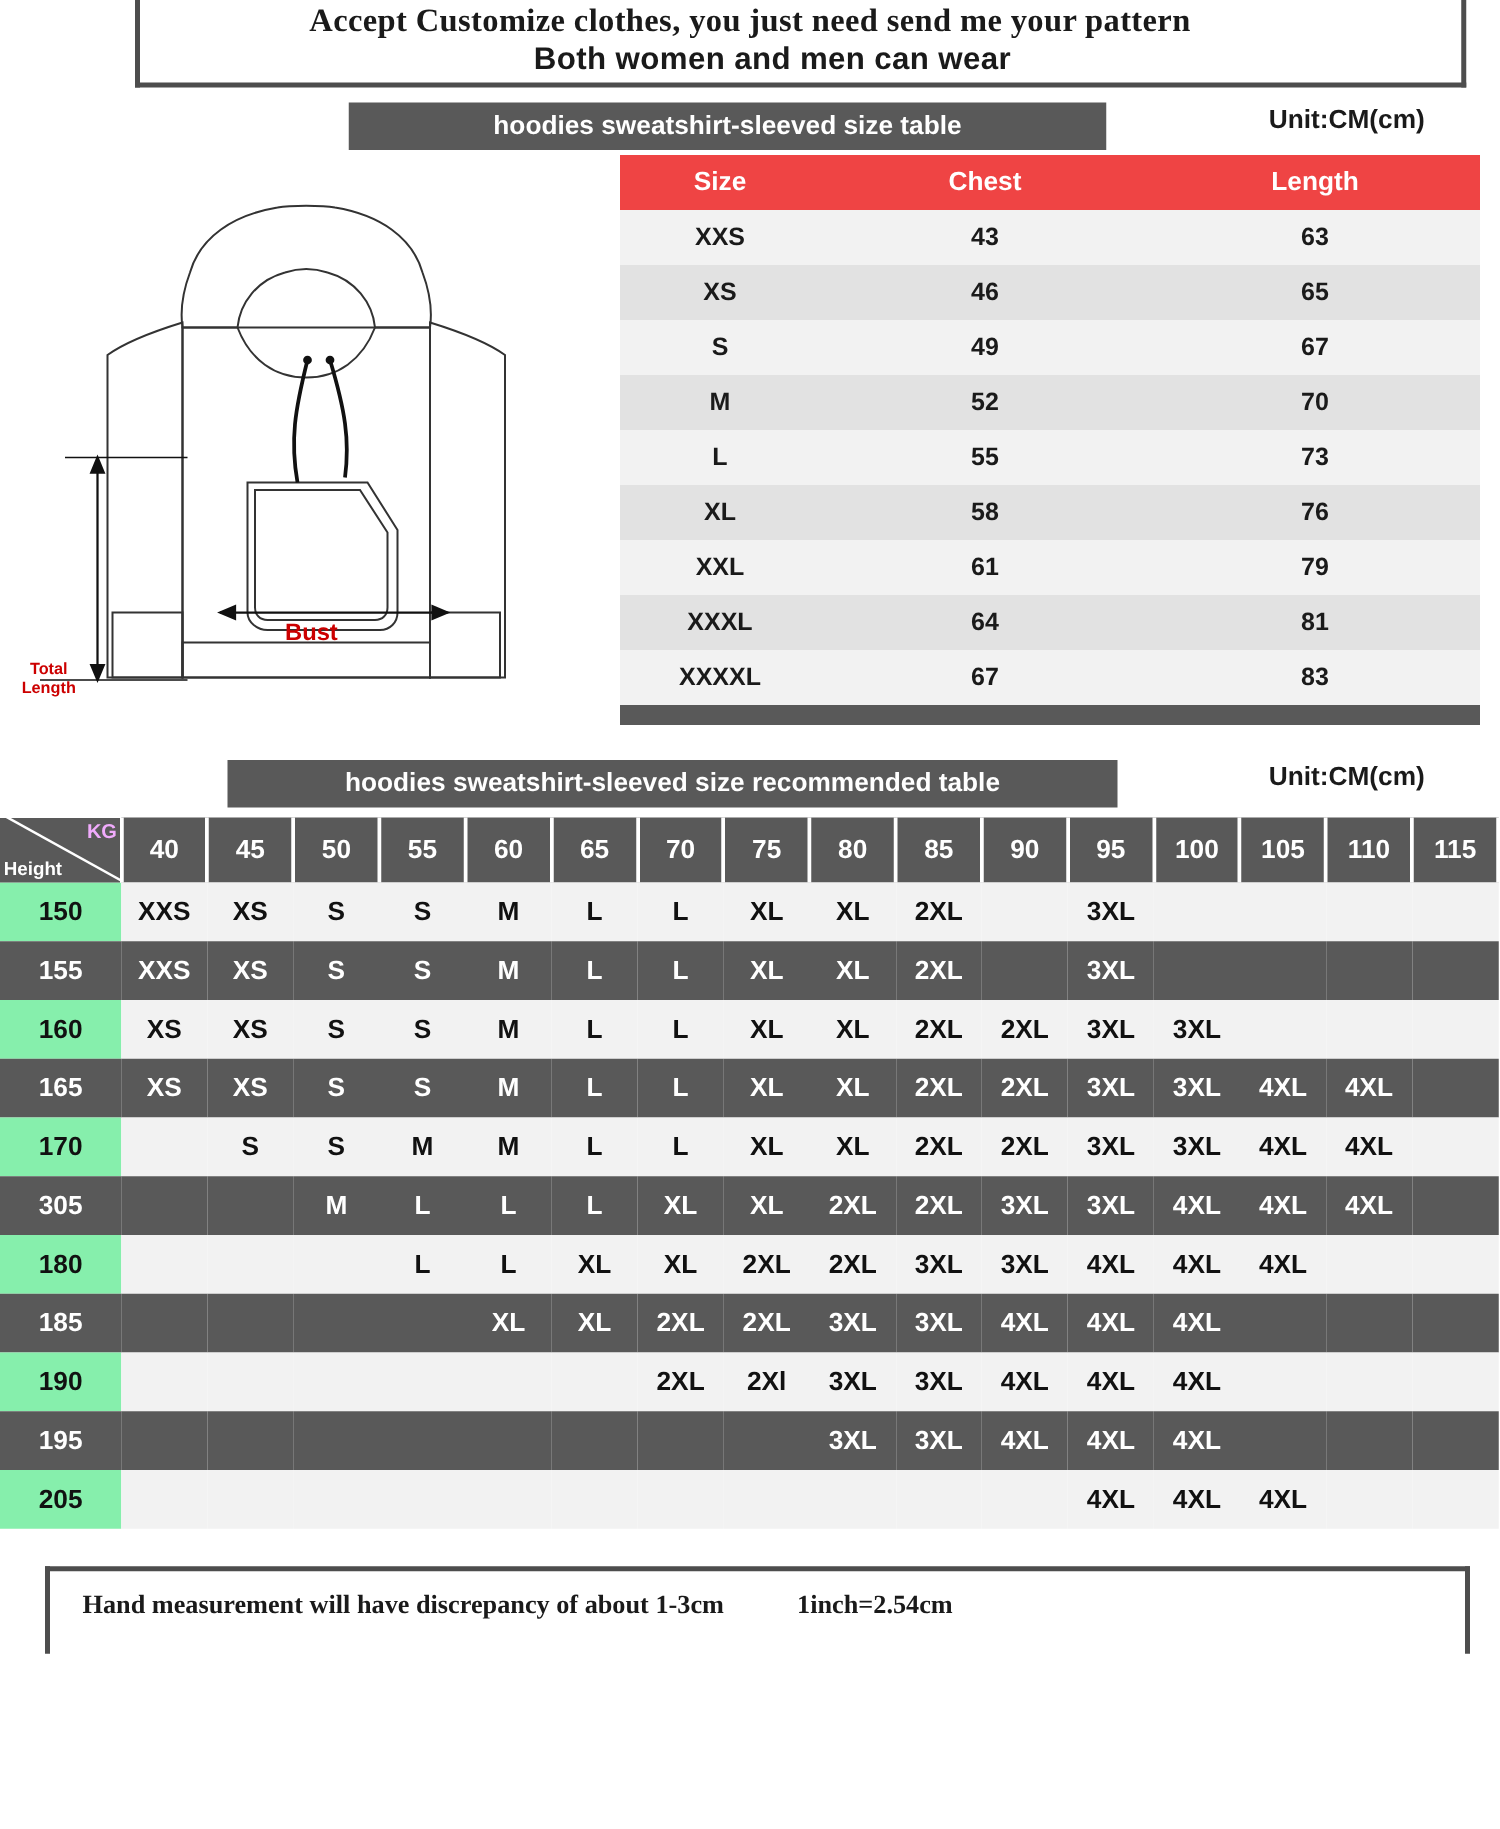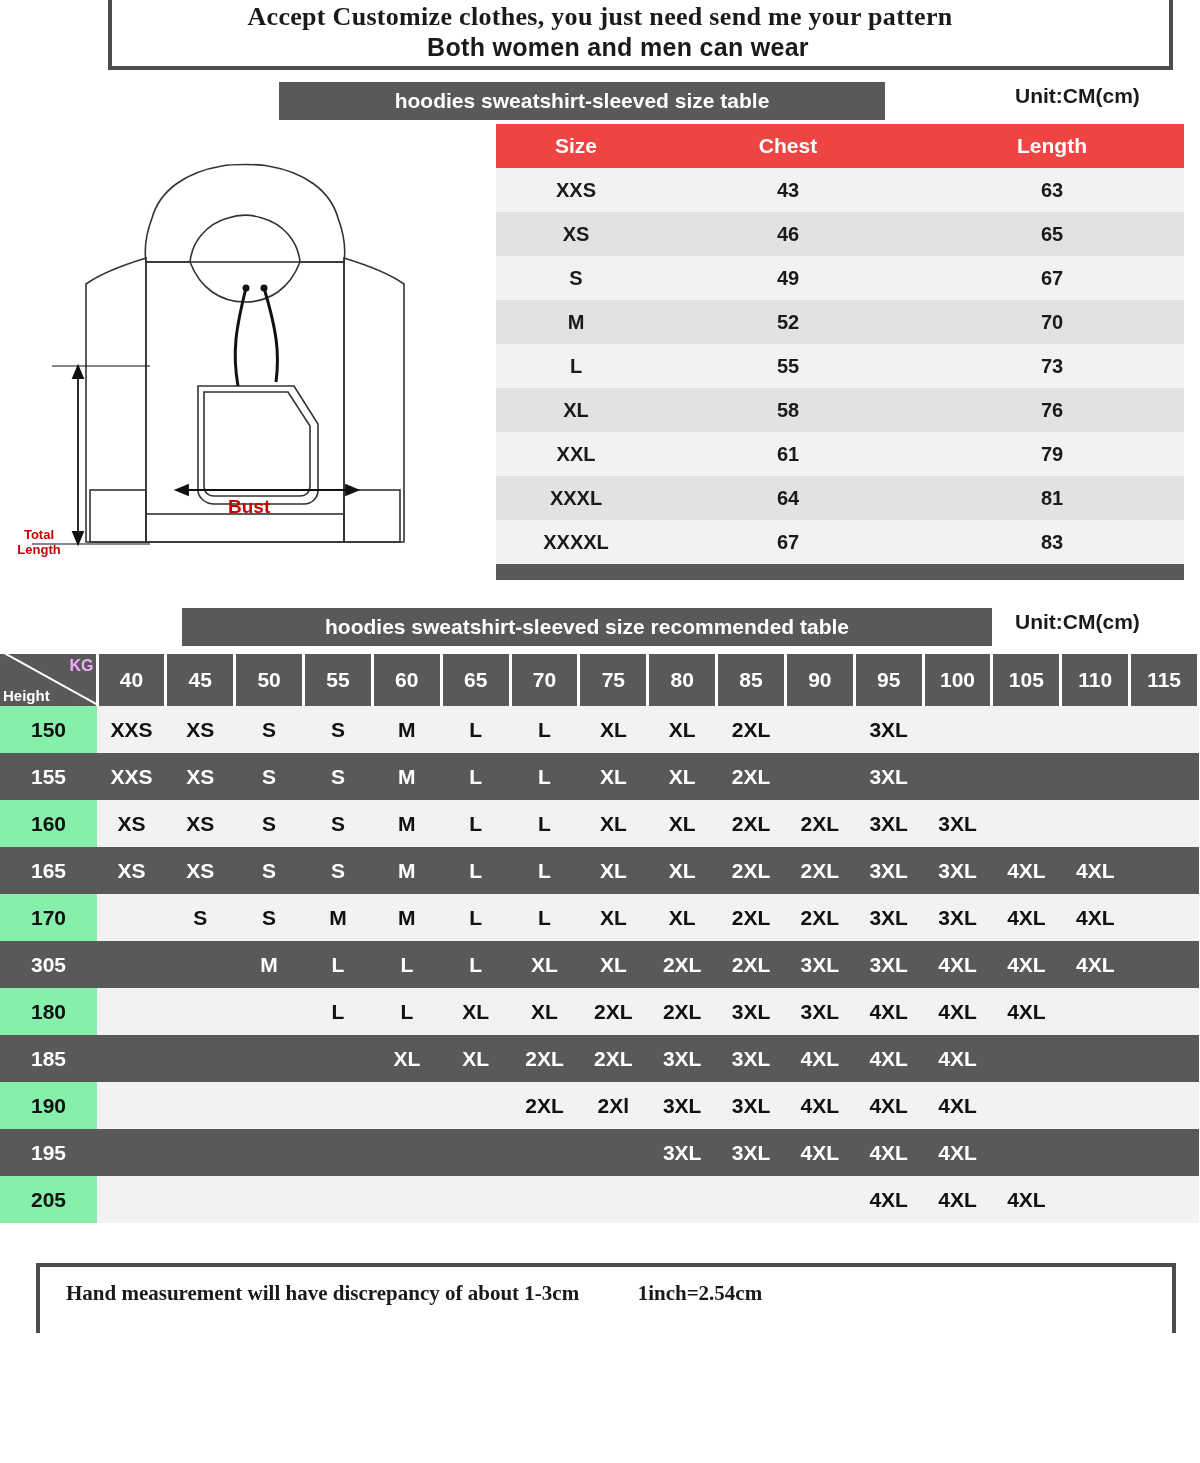--- a/index.html
+++ b/index.html
@@ -196,21 +196,21 @@
   }
   table.rec tbody tr.odd td { background: #f2f2f2; color: #111; }
   table.rec tbody tr.even td { background: #595959; color: #ffffff; }
   td.hcell { width: 97px; font-size: 23px; }
   table.rec tbody tr.odd td.hcell { background: #86efac; }
 
   
   .footer {
     position: relative;
     height: 80px;
-    margin-top: 40px;
+    margin-top: 30px;
     padding-left: 11px;
   }
   .footer-frame {
     position: absolute;
     left: 36px;
     top: 0;
     width: 1140px;
     height: 70px;
     border: 4px solid #4d4d4d;
     border-bottom: none;
@@ -364,21 +364,21 @@
       </tbody>
     <tfoot>
       <tr>
         <td colspan="3"></td>
       </tr>
     </tfoot>
   </table>
 </div>
 
 <div class="title-row">
-  <div class="title-bar" style="left:182px; top:4px; width:810px;">hoodies sweatshirt-sleeved size recommended table</div>
+  <div class="title-bar" style="left:182px; top:4px; width:712px;">hoodies sweatshirt-sleeved size recommended table</div>
   <div class="unit-label" style="left:1015px;">Unit:CM(cm)</div>
 </div>
 
 <div class="rec-wrap">
   <table class="rec">
     <thead>
       <tr id="rec-head-row">
         <th class="corner-cell">
           <span class="diag"></span>
           <span class="kg">KG</span>

